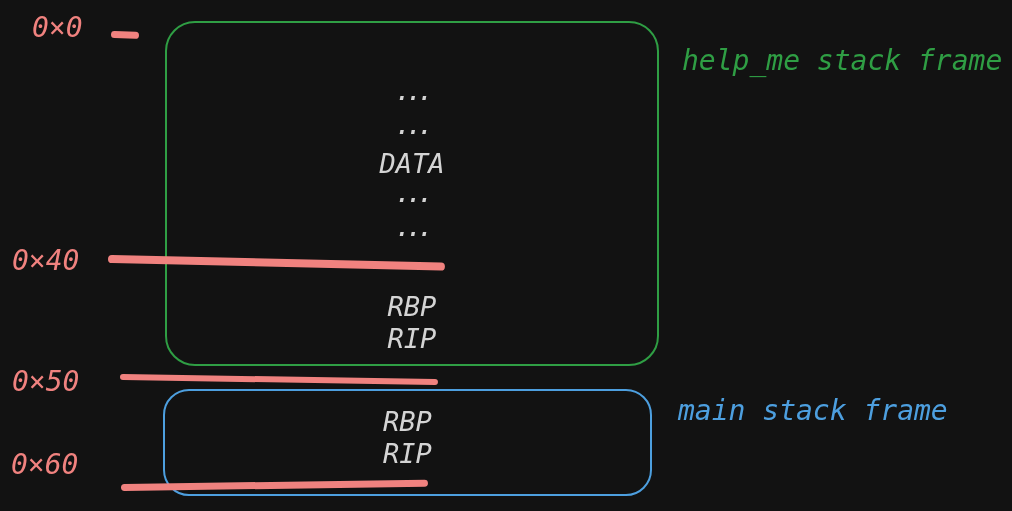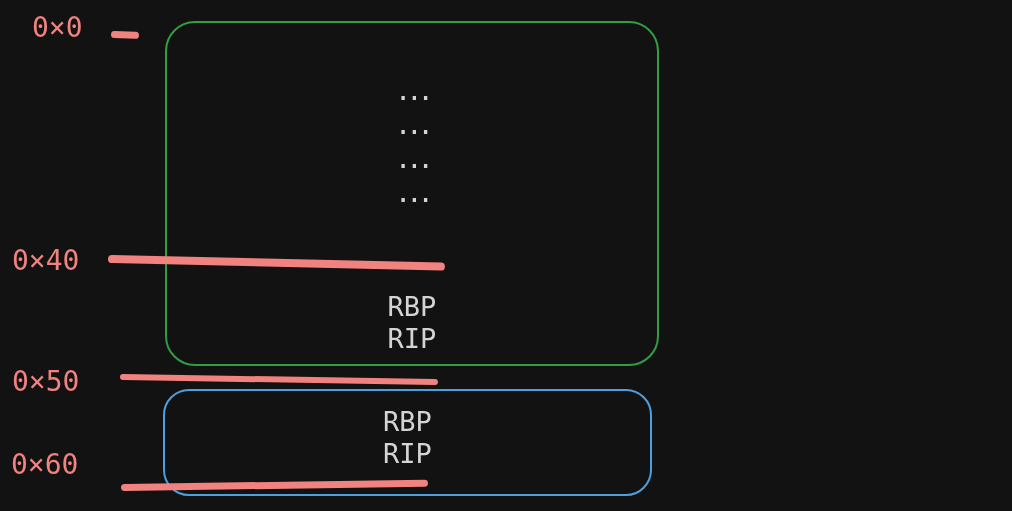--- a/index.html
+++ b/index.html
@@ -4,20 +4,21 @@
 <style>
   * { margin: 0; padding: 0; box-sizing: border-box; }
   html, body { background: var(--bg, #121212); }
   .canvas {
     position: relative;
     width: 1008px;
     height: 511px;
     background: var(--bg, #121212);
     font-family: "DejaVu Sans Mono", monospace;
     overflow: hidden;
+    font-style: italic;
   }
 
   
   .addr {
     position: absolute;
     color: var(--red, #f0827f);
     font-size: 28px;
     line-height: 30px;
     white-space: pre;
     z-index: 4;
@@ -103,28 +104,31 @@
   <div class="redline" id="line-0x50"></div>
   <div class="redline" id="line-0x60"></div>
 
   <div class="frame" id="box-helpme"></div>
 
   <div class="frame" id="box-main"></div>
 
   <div class="textcol" id="helpme-top">
     <div class="row dots"><span>...</span></div>
     <div class="row dots"><span>...</span></div>
+    <div class="row">DATA</div>
     <div class="row dots"><span>...</span></div>
     <div class="row dots"><span>...</span></div>
   </div>
 
   <div class="textcol" id="helpme-bottom">
     <div class="row">RBP</div>
     <div class="row">RIP</div>
   </div>
 
   <div class="textcol" id="main-rows">
     <div class="row">RBP</div>
     <div class="row">RIP</div>
   </div>
 
+  <div class="frame-title" id="label-helpme">help_me stack frame</div>
+  <div class="frame-title" id="label-main">main stack frame</div>
 
 </div>
 
 </body></html>

